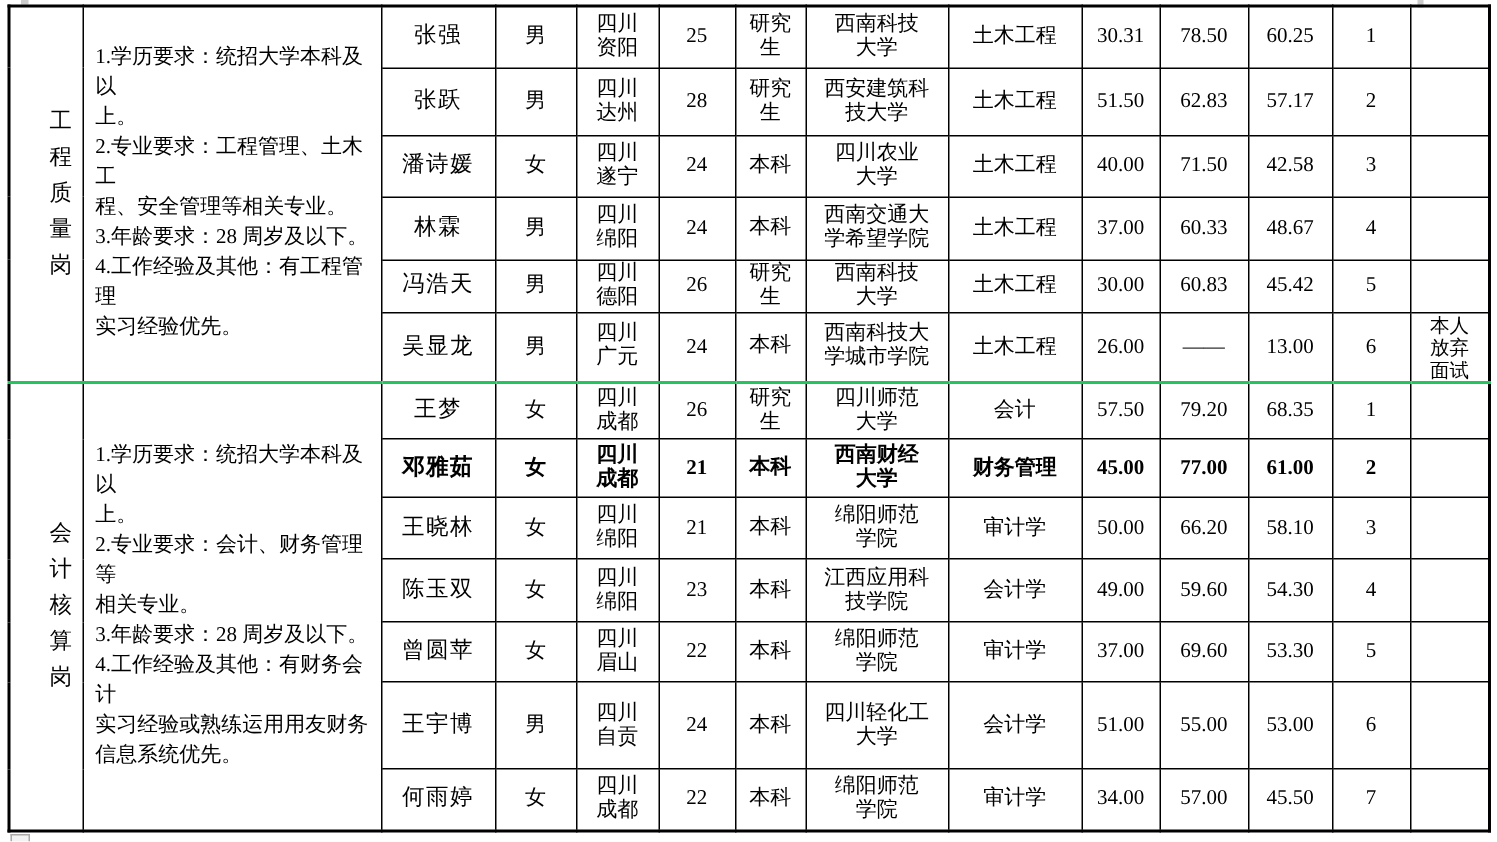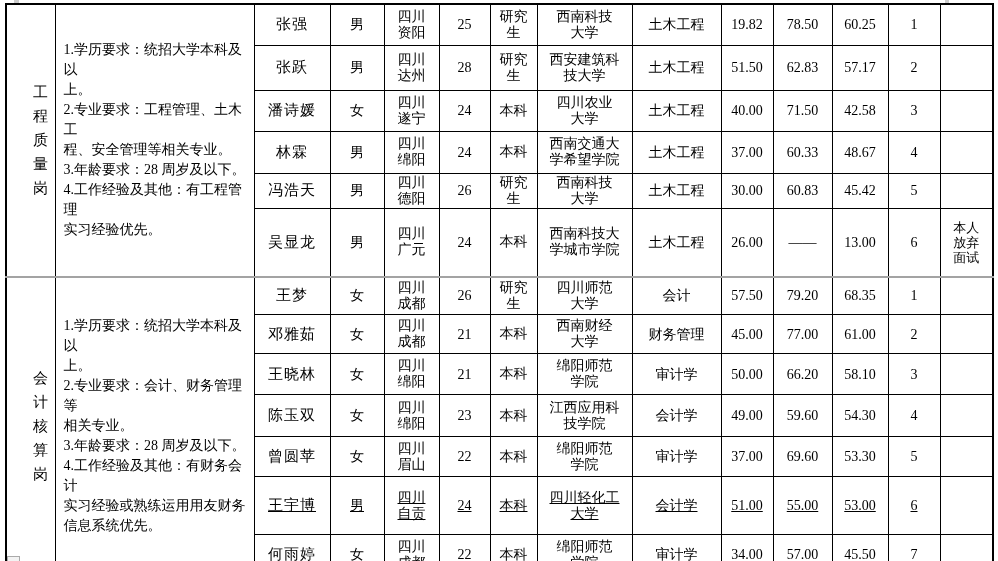--- a/index.html
+++ b/index.html
@@ -38,22 +38,22 @@
     font-size:14px;
     line-height:20px;
     padding:0 8px;
     white-space:pre-line;
     margin-left:20px;
   }
   td.c-name{font-size:15px;letter-spacing:1px;}
   td.c-univ{line-height:16px;}
   td.c-home{line-height:16px;}
   td.c-edu{line-height:16px;}
-  td.c-note{font-size:13px;line-height:15px;padding:11px 2px;}
-  tr.section-divider td{border-top:2px solid #a3a3a3;}
+  td.c-note{font-size:13px;line-height:15px;padding:0 2px;}
+  tr.section-divider td{border-top:2px solid #22c55e;}
   .artifact{position:absolute;background:#cccccc;}
   .artifact-bl{
     position:absolute;left:7px;top:556px;width:11px;height:5px;
     background:#f3f3f3;border:1px solid #aaaaaa;border-bottom:none;
   }
 </style>
 </head>
 <body>
 
 <div class="page">
@@ -91,21 +91,21 @@
           <td class="c-name">张强</td>
           <td class="c-gender">男</td>
           <td class="c-home">四川
 资阳</td>
           <td class="c-age">25</td>
           <td class="c-edu">研究
 生</td>
           <td class="c-univ">西南科技
 大学</td>
           <td class="c-major">土木工程</td>
-          <td class="c-score">19.82</td>
+          <td class="c-score">30.31</td>
           <td class="c-score">78.50</td>
           <td class="c-score">60.25</td>
           <td class="c-rank">1</td>
           <td class="c-note"></td>
         </tr>
         <tr style="height: 45px;">
           <td class="c-name">张跃</td>
           <td class="c-gender">男</td>
           <td class="c-home">四川
 达州</td>
@@ -207,21 +207,21 @@
 生</td>
           <td class="c-univ">四川师范
 大学</td>
           <td class="c-major">会计</td>
           <td class="c-score">57.50</td>
           <td class="c-score">79.20</td>
           <td class="c-score">68.35</td>
           <td class="c-rank">1</td>
           <td class="c-note"></td>
         </tr>
-        <tr style="height: 39px;">
+        <tr style="height: 39px; font-weight: bold;">
           <td class="c-name">邓雅茹</td>
           <td class="c-gender">女</td>
           <td class="c-home">四川
 成都</td>
           <td class="c-age">21</td>
           <td class="c-edu">本科</td>
           <td class="c-univ">西南财经
 大学</td>
           <td class="c-major">财务管理</td>
           <td class="c-score">45.00</td>
@@ -271,21 +271,21 @@
           <td class="c-edu">本科</td>
           <td class="c-univ">绵阳师范
 学院</td>
           <td class="c-major">审计学</td>
           <td class="c-score">37.00</td>
           <td class="c-score">69.60</td>
           <td class="c-score">53.30</td>
           <td class="c-rank">5</td>
           <td class="c-note"></td>
         </tr>
-        <tr style="height: 58px; text-decoration: underline;">
+        <tr style="height: 58px;">
           <td class="c-name">王宇博</td>
           <td class="c-gender">男</td>
           <td class="c-home">四川
 自贡</td>
           <td class="c-age">24</td>
           <td class="c-edu">本科</td>
           <td class="c-univ">四川轻化工
 大学</td>
           <td class="c-major">会计学</td>
           <td class="c-score">51.00</td>

